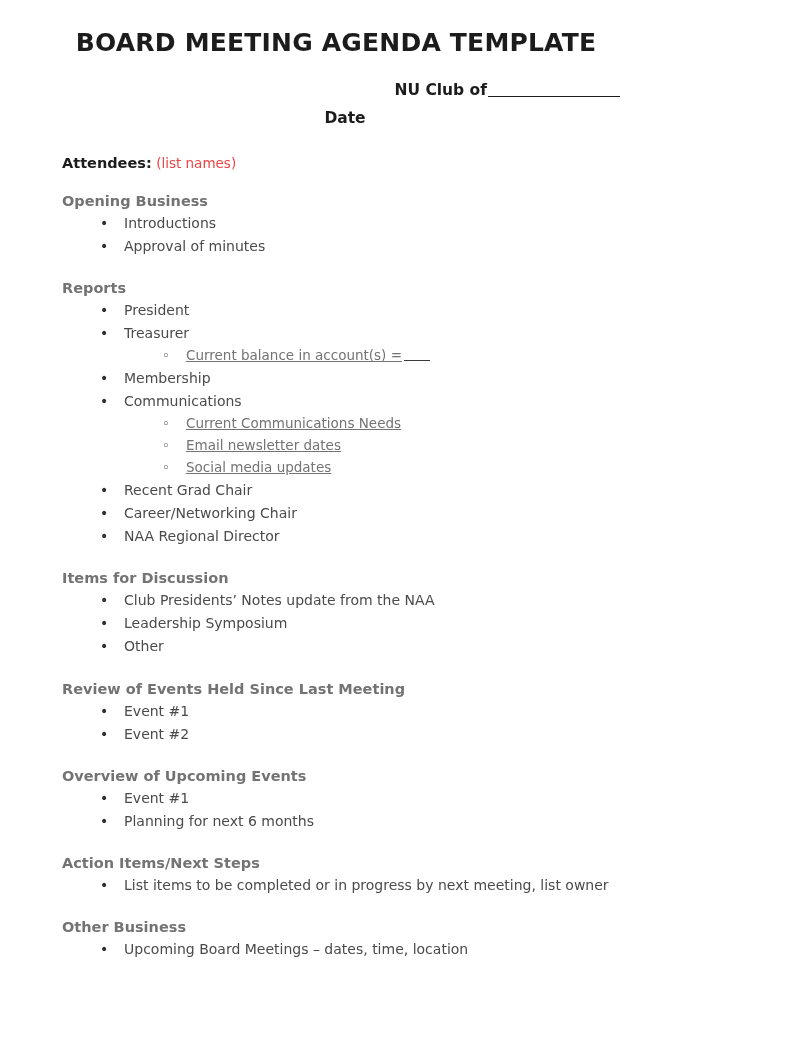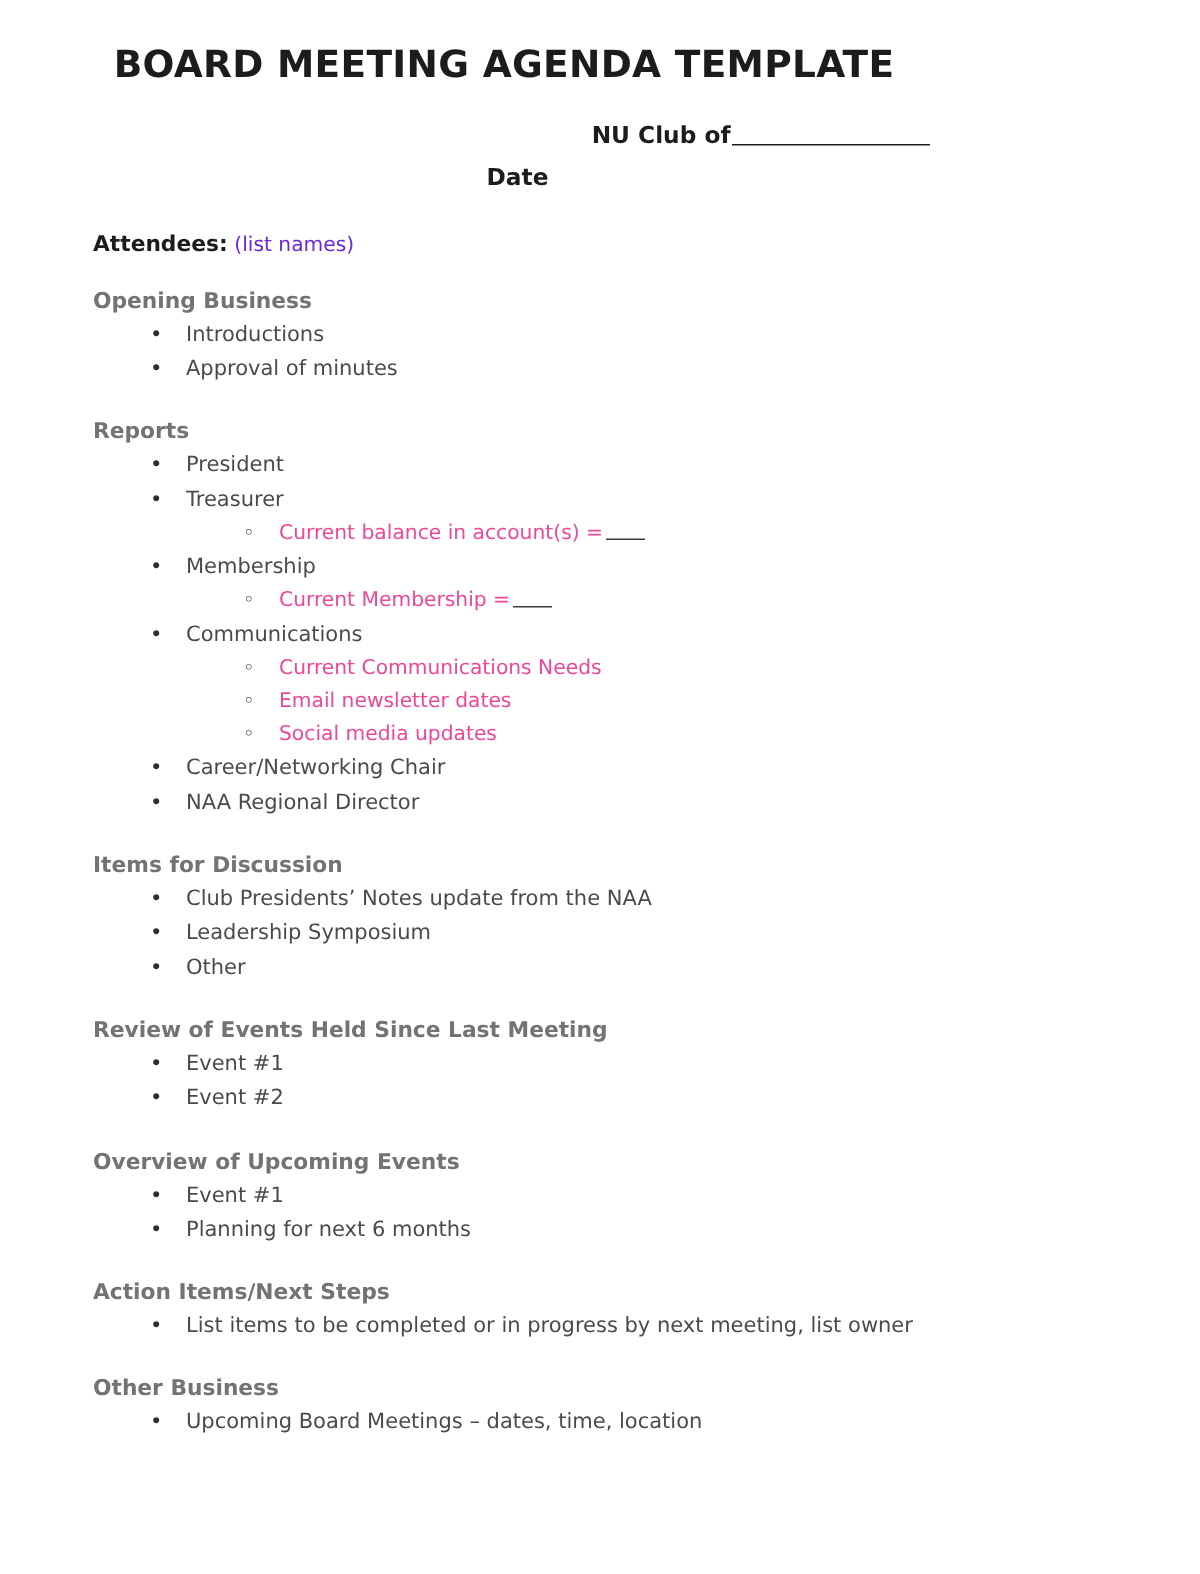--- a/index.html
+++ b/index.html
@@ -57,21 +57,21 @@
   .attendees {
     margin-top: 28px;
     font-size: 14px;
   }
   .attendees .lbl {
     font-weight: bold;
     color: #1c1c1c;
     font-size: 14.5px;
   }
   .attendees .hint {
-    color: #6d28d9;
+    color: #ef4444;
     font-size: 13.5px;
   }
   .section {
     margin-top: 22px;
   }
   .section-head {
     font-weight: bold;
     font-size: 14.5px;
     color: #737373;
     margin-bottom: 3px;
@@ -96,23 +96,24 @@
     color: #2e2e2e;
   }
   ul.lvl2 {
     list-style: none;
     margin: 0;
     padding: 0 0 0 36px;
   }
   ul.lvl2 > li {
     position: relative;
     font-size: 13.5px;
-    color: #ec4899;
+    color: #737373;
     line-height: 1.62;
     padding-left: 26px;
+    text-decoration: underline;
   }
   ul.lvl2 > li > .txt::before {
     content: "\25E6";
     position: absolute;
     left: 2px;
     font-size: 13px;
     color: #2e2e2e;
   }
   .txt { display: inline; }
   .inline-blank {
@@ -151,27 +152,27 @@
         </ul>
       </div>
       <div class="section">
         <div class="section-head">Reports</div>
         <ul class="lvl1">
           <li><span class="txt">President</span></li>
           <li><span class="txt">Treasurer</span><ul class="lvl2">
               <li><span class="txt">Current balance in account(s) =</span><span class="inline-blank"></span></li>
             </ul></li>
           <li><span class="txt">Membership</span><ul class="lvl2">
-              <li><span class="txt">Current Membership =</span><span class="inline-blank"></span></li>
             </ul></li>
           <li><span class="txt">Communications</span><ul class="lvl2">
               <li><span class="txt">Current Communications Needs</span></li>
               <li><span class="txt">Email newsletter dates</span></li>
               <li><span class="txt">Social media updates</span></li>
             </ul></li>
+          <li><span class="txt">Recent Grad Chair</span></li>
           <li><span class="txt">Career/Networking Chair</span></li>
           <li><span class="txt">NAA Regional Director</span></li>
         </ul>
       </div>
       <div class="section">
         <div class="section-head">Items for Discussion</div>
         <ul class="lvl1">
           <li><span class="txt">Club Presidents’ Notes update from the NAA</span></li>
           <li><span class="txt">Leadership Symposium</span></li>
           <li><span class="txt">Other</span></li>

